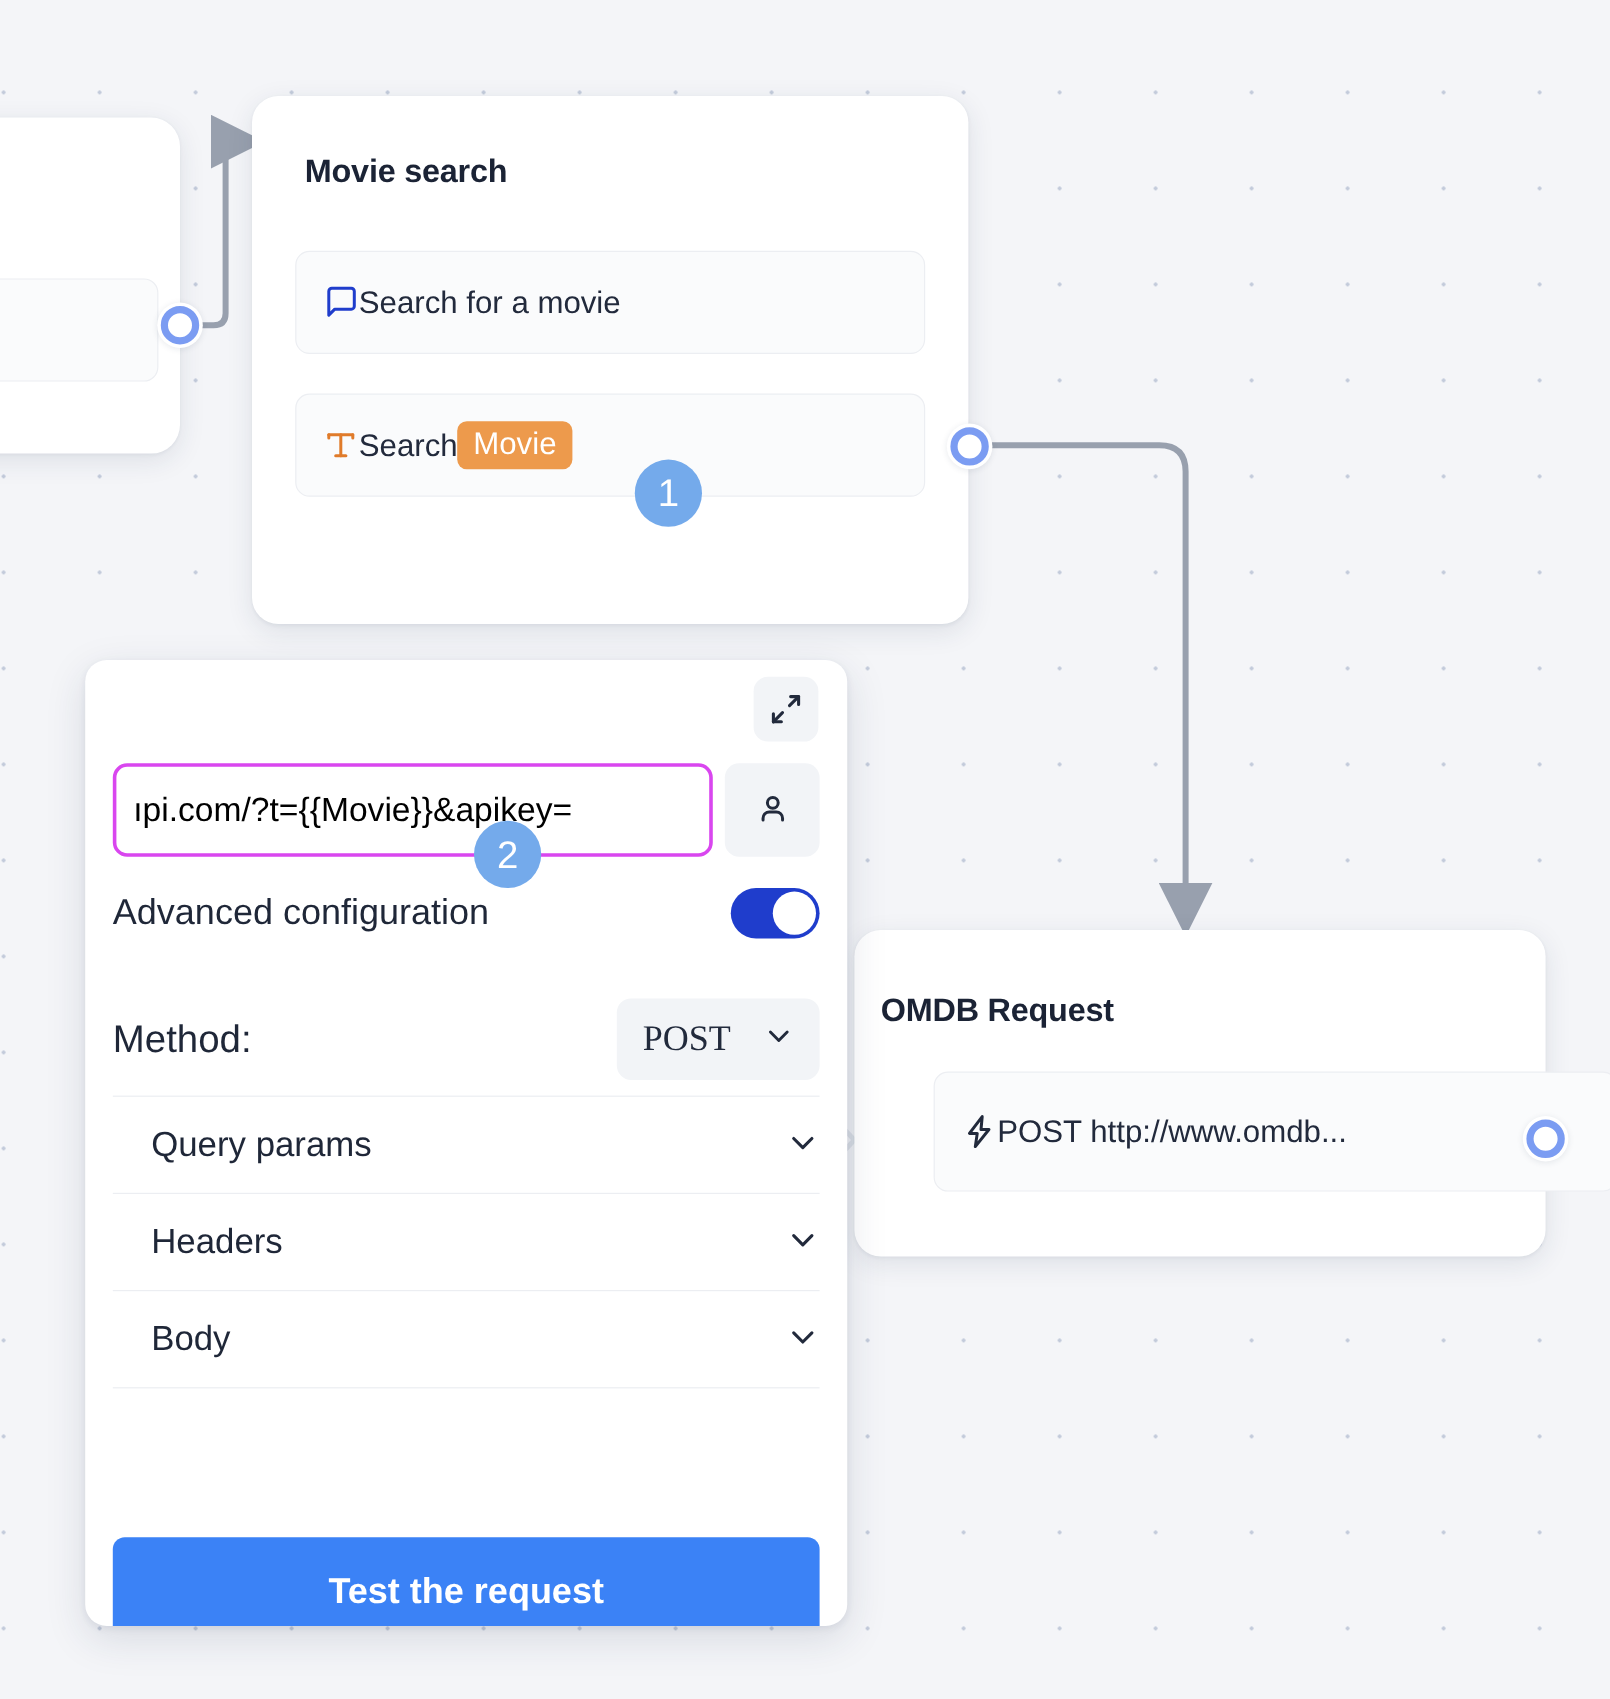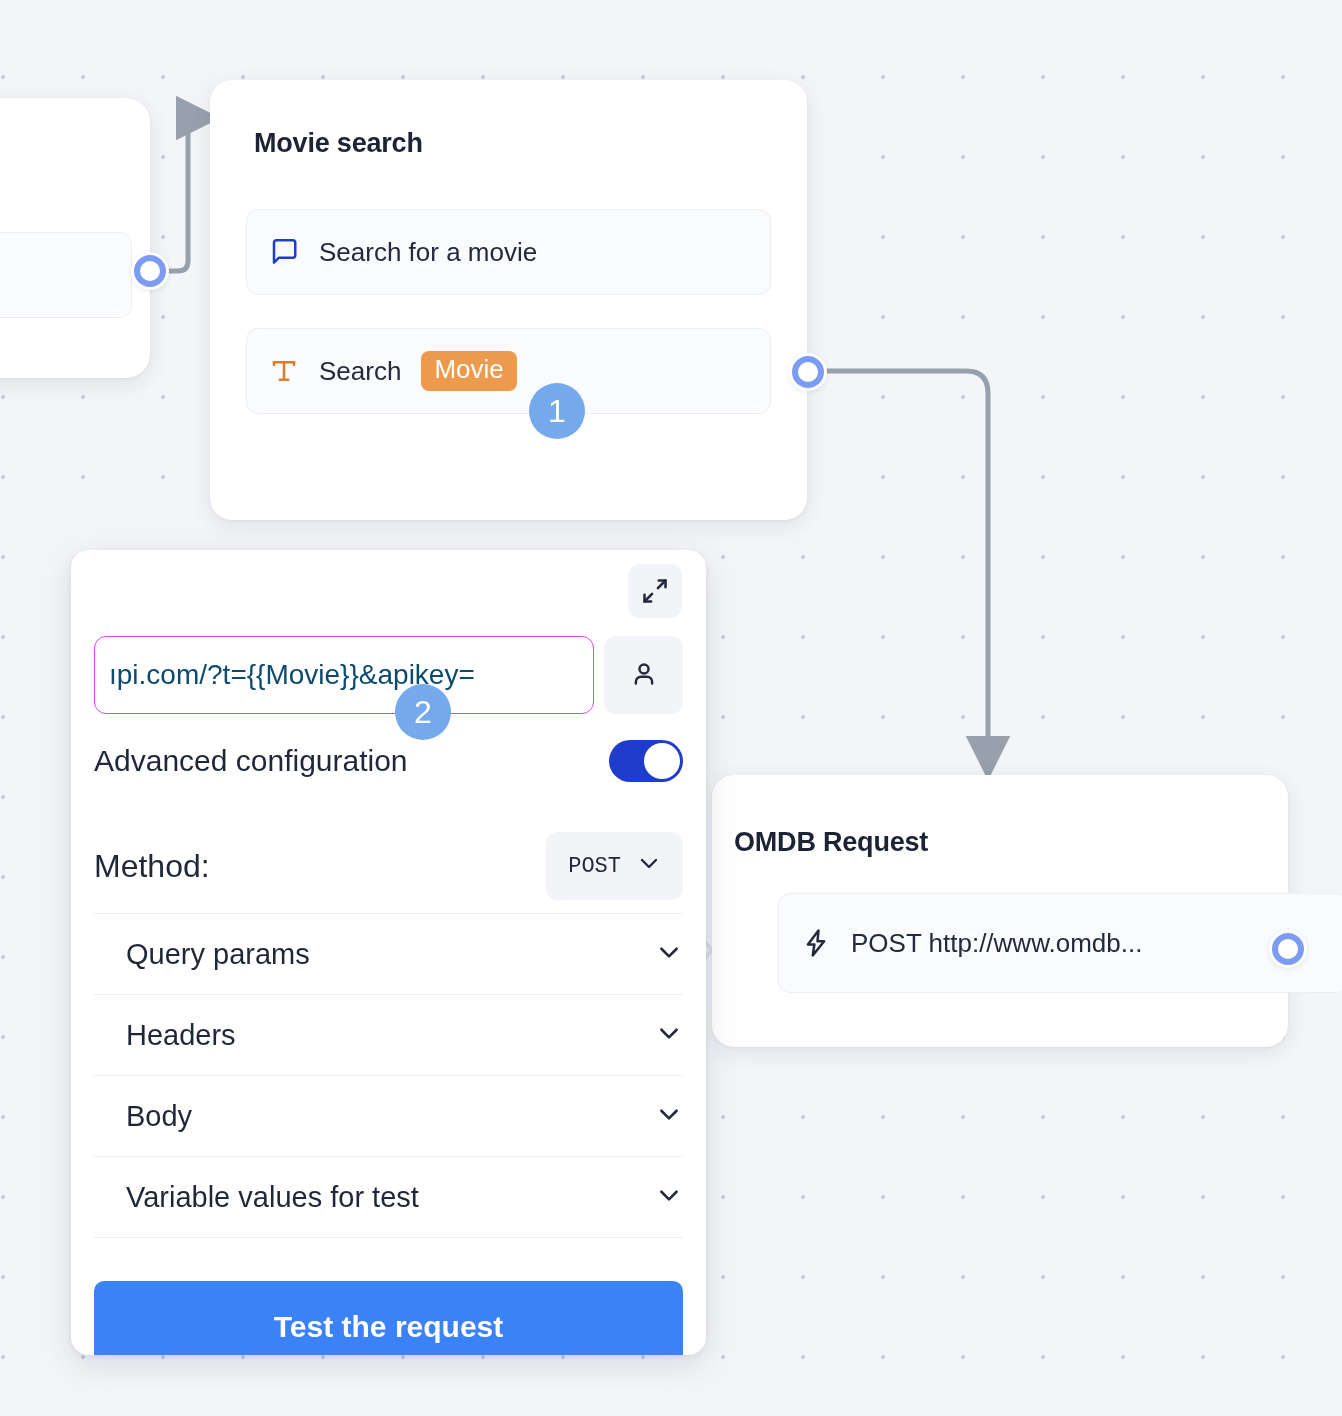--- a/index.html
+++ b/index.html
@@ -35,21 +35,21 @@
   }
   .node-title {
     font-size: 27px;
     font-weight: bold;
     letter-spacing: -0.2px;
     color: #1b2335;
   }
   .node-row {
     display: flex;
     align-items: center;
-    gap: 20px;
+    gap: 0;
     background: #fafbfc;
     border: 1px solid #eceef2;
     border-radius: 12px;
     height: 86px;
     padding: 0 22px;
     font-size: 26px;
     color: #222a3c;
   }
   .row-icon { display: flex; align-items: center; justify-content: center; flex: 0 0 auto; }
 
@@ -166,26 +166,26 @@
     position: absolute;
     left: 23px;
     top: 86px;
     width: 589px;
     display: flex;
     gap: 10px;
   }
   .url-input {
     flex: 1 1 auto;
     height: 78px;
-    border: 1px solid #d946ef;
+    border: 3px solid #d946ef;
     border-radius: 12px;
     background: #ffffff;
     font-family: "Liberation Sans", sans-serif;
     font-size: 28px;
-    color: #0c4a6e;
+    color: #000000;
     padding: 0 14px;
     outline: none;
   }
   .avatar-btn {
     flex: 0 0 auto;
     width: 79px; height: 78px;
     border-radius: 12px;
     background: #f2f4f7;
     border: none;
     display: flex; align-items: center; justify-content: center;
@@ -223,28 +223,28 @@
     left: 23px; top: 282px;
     width: 589px;
     display: flex;
     align-items: center;
     justify-content: space-between;
   }
   .method-label { font-size: 32px; color: #1f2738; }
   .method-select {
     display: flex;
     align-items: center;
-    gap: 16px;
+    gap: 28px;
     background: #f2f4f7;
     border: none;
     border-radius: 12px;
     height: 68px;
     padding: 0 22px;
-    font-family: Liberation Mono, monospace;
-    font-size: 22px;
+    font-family: Liberation Serif, serif;
+    font-size: 30px;
     color: #222a3c;
     cursor: pointer;
   }
 
   .accordion {
     position: absolute;
     left: 23px;
     top: 363px;
     width: 589px;
   }
@@ -407,28 +407,20 @@
         </span>
       </div>
       <div class="acc-item">
         <span class="acc-label">Body</span>
         <span class="chev">
           <svg width="26" height="26" viewBox="0 0 24 24" fill="none" stroke="#222a3c" stroke-width="2.4" stroke-linecap="round" stroke-linejoin="round">
             <path d="M5 9l7 7 7-7"></path>
           </svg>
         </span>
       </div>
-      <div class="acc-item">
-        <span class="acc-label">Variable values for test</span>
-        <span class="chev">
-          <svg width="26" height="26" viewBox="0 0 24 24" fill="none" stroke="#222a3c" stroke-width="2.4" stroke-linecap="round" stroke-linejoin="round">
-            <path d="M5 9l7 7 7-7"></path>
-          </svg>
-        </span>
-      </div>
       <div style="border-top:1px solid #eceef2;"></div>
     </div>
 
     <button class="test-btn">Test the request</button>
   </div>
 
   <div class="step-badge" id="badge-1">1</div>
   <div class="step-badge" id="badge-2">2</div>
 
 </div>

